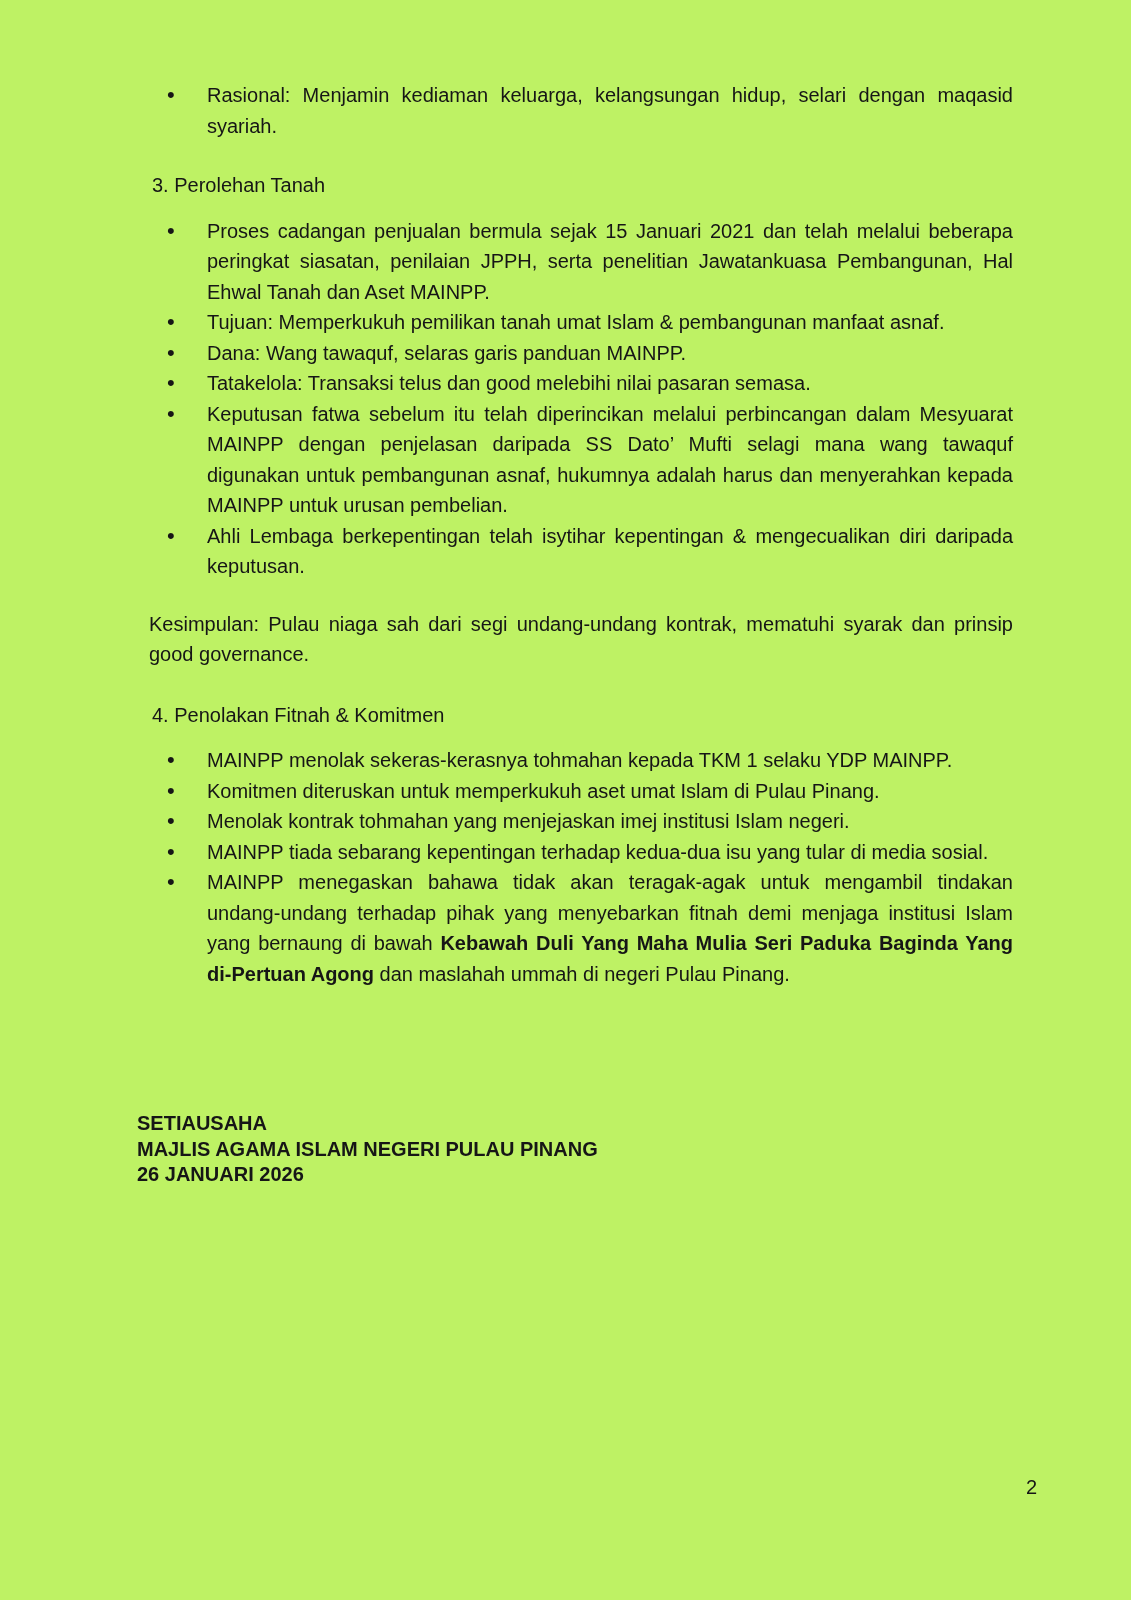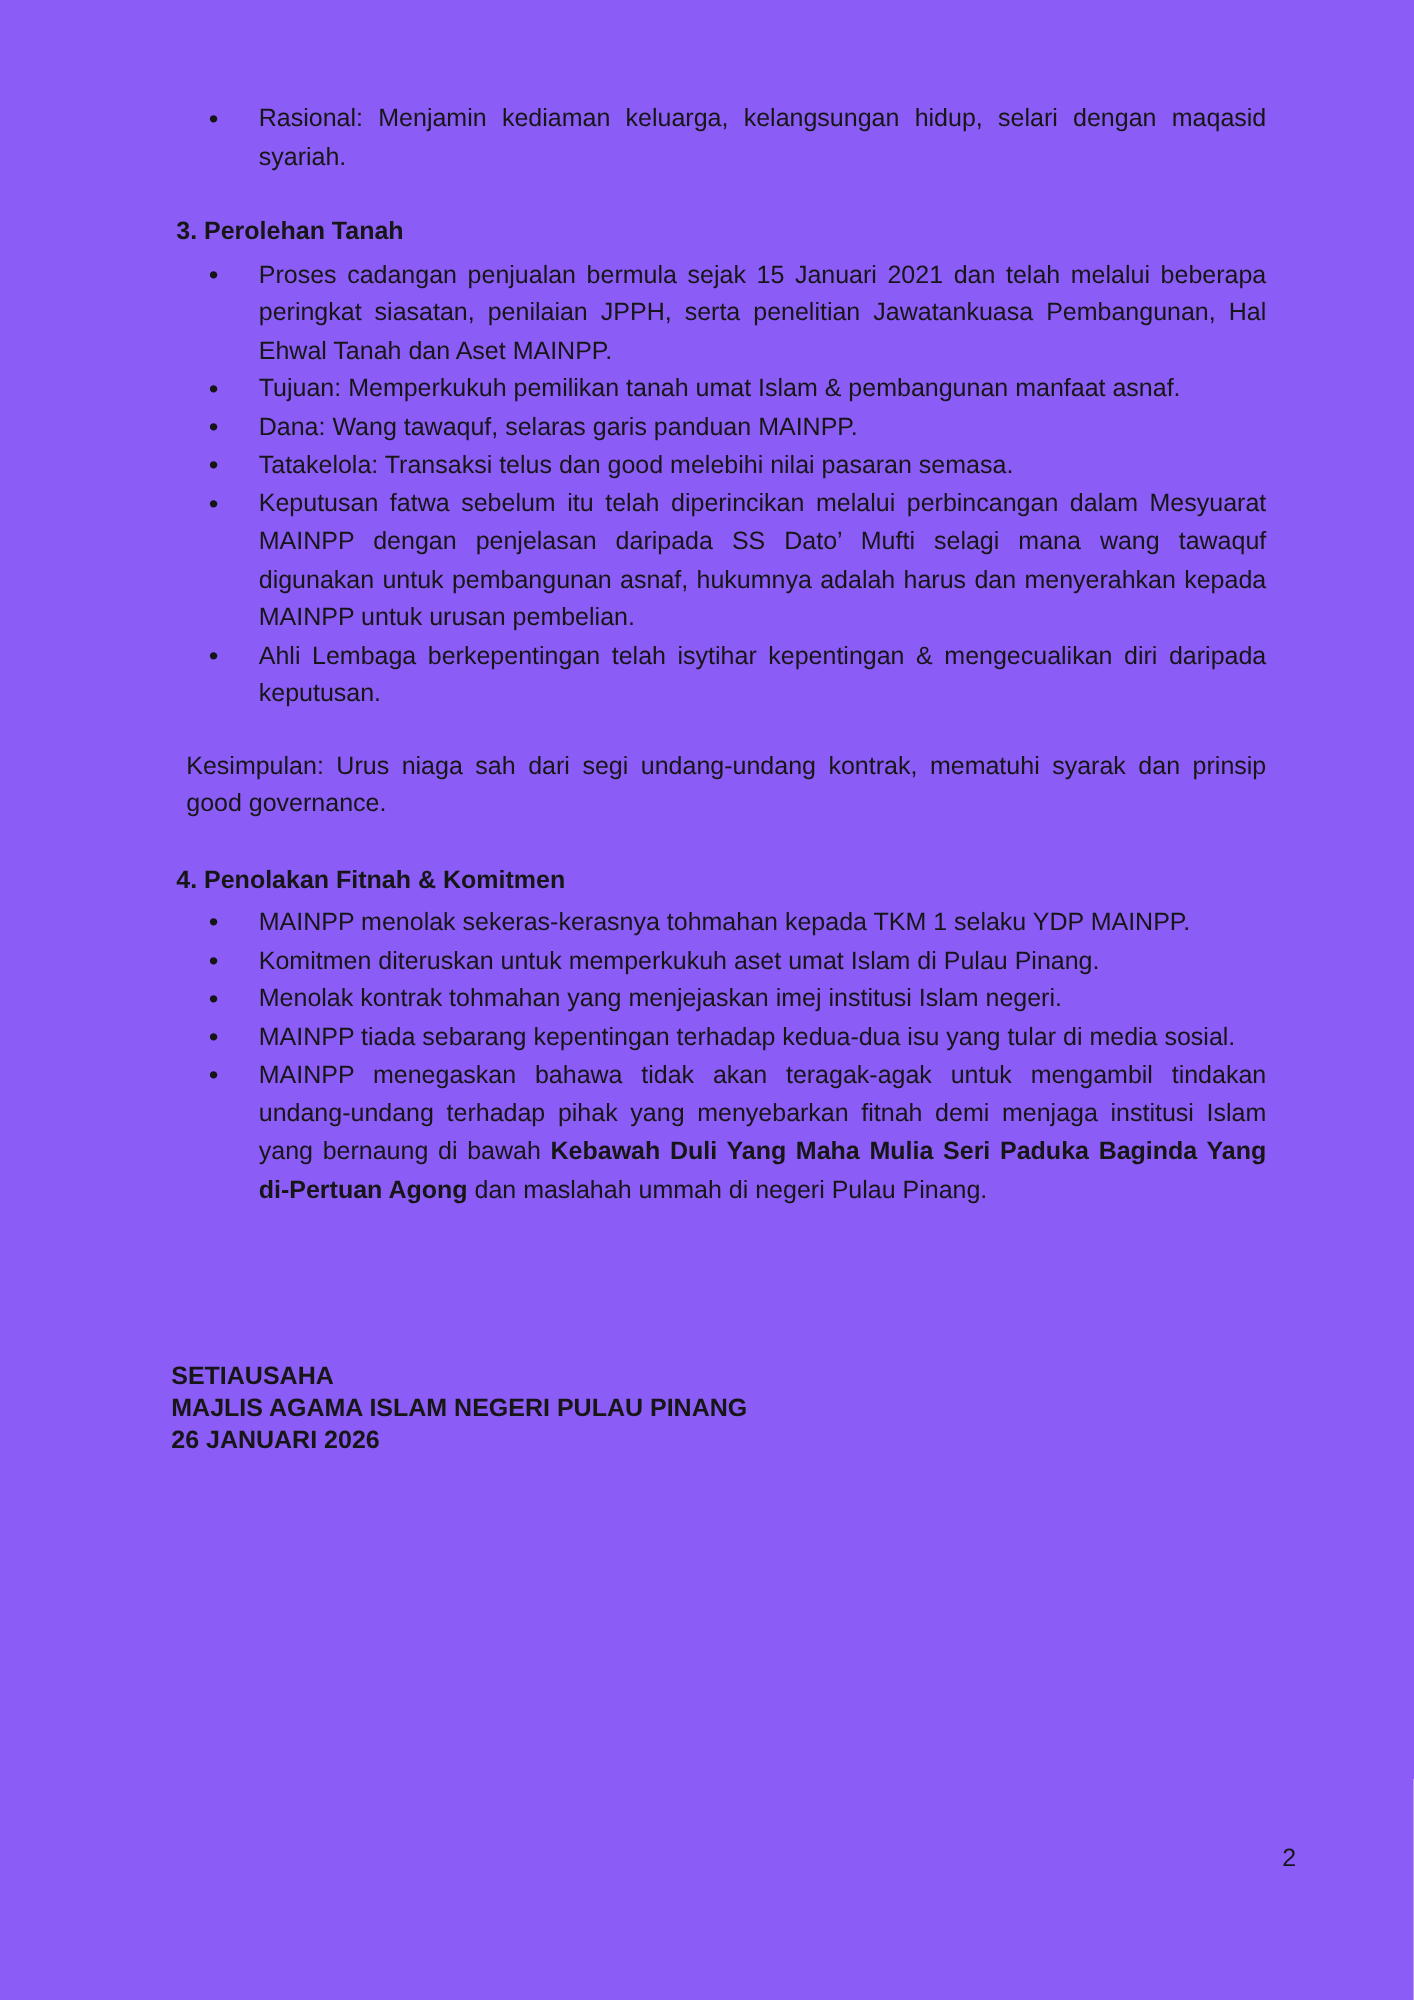--- a/index.html
+++ b/index.html
@@ -4,21 +4,21 @@
 <style>
   html, body {
     margin: 0;
     padding: 0;
     background: #ffffff;
   }
   .page {
     position: relative;
     width: 1131px;
     height: 1600px;
-    background: #8b5cf6;
+    background: #bef264;
     color: #161616;
     font-family: "Liberation Sans", "DejaVu Sans", sans-serif;
     font-size: 20px;
     line-height: 30.5px;
     overflow: hidden;
     box-sizing: border-box;
     padding: 80px 118px 0 137px;
   }
   ul.doc-list {
     list-style: none;
@@ -31,24 +31,24 @@
     text-align: justify;
   }
   ul.doc-list > li::before {
     content: "\2022";
     position: absolute;
     left: 30px;
     top: 0;
     font-size: 22px;
   }
   .heading {
-    font-weight: bold;
+    font-weight: normal;
     font-size: 20px;
     line-height: 30.5px;
-    margin: 4px;
+    margin: 15px;
   }
   .heading-3 { margin-top: 29px; }
   .list-3 { margin-top: 35px; }
   .kesimpulan {
     margin: 27px 0 0 12px;
     text-align: justify;
   }
   .heading-4 { margin-top: 30px; }
   .list-4 { margin-top: 30px; }
   .signature {
@@ -79,21 +79,21 @@
 
   <ul class="doc-list list-3">
     <li>Proses cadangan penjualan bermula sejak 15 Januari 2021 dan telah melalui beberapa peringkat siasatan, penilaian JPPH, serta penelitian Jawatankuasa Pembangunan, Hal Ehwal Tanah dan Aset MAINPP.</li>
     <li>Tujuan: Memperkukuh pemilikan tanah umat Islam &amp; pembangunan manfaat asnaf.</li>
     <li>Dana: Wang tawaquf, selaras garis panduan MAINPP.</li>
     <li>Tatakelola: Transaksi telus dan good melebihi nilai pasaran semasa.</li>
     <li>Keputusan fatwa sebelum itu telah diperincikan melalui perbincangan dalam Mesyuarat MAINPP dengan penjelasan daripada SS Dato’ Mufti selagi mana wang tawaquf digunakan untuk pembangunan asnaf, hukumnya adalah harus dan menyerahkan kepada MAINPP untuk urusan pembelian.</li>
     <li>Ahli Lembaga berkepentingan telah isytihar kepentingan &amp; mengecualikan diri daripada keputusan.</li>
   </ul>
 
-  <p class="kesimpulan">Kesimpulan: Urus niaga sah dari segi undang-undang kontrak, mematuhi syarak dan prinsip good governance.</p>
+  <p class="kesimpulan">Kesimpulan: Pulau niaga sah dari segi undang-undang kontrak, mematuhi syarak dan prinsip good governance.</p>
 
   <p class="heading heading-4">4. Penolakan Fitnah &amp; Komitmen</p>
 
   <ul class="doc-list list-4">
     <li>MAINPP menolak sekeras-kerasnya tohmahan kepada TKM 1 selaku YDP MAINPP.</li>
     <li>Komitmen diteruskan untuk memperkukuh aset umat Islam di Pulau Pinang.</li>
     <li>Menolak kontrak tohmahan yang menjejaskan imej institusi Islam negeri.</li>
     <li>MAINPP tiada sebarang kepentingan terhadap kedua-dua isu yang tular di media sosial.</li>
     <li><span>MAINPP menegaskan bahawa tidak akan teragak-agak untuk mengambil tindakan undang-undang terhadap pihak yang menyebarkan fitnah demi menjaga institusi Islam yang bernaung di bawah </span><span class="bold-inline">Kebawah Duli Yang Maha Mulia Seri Paduka Baginda Yang di-Pertuan Agong</span><span> dan maslahah ummah di negeri Pulau Pinang.</span></li>
   </ul>

